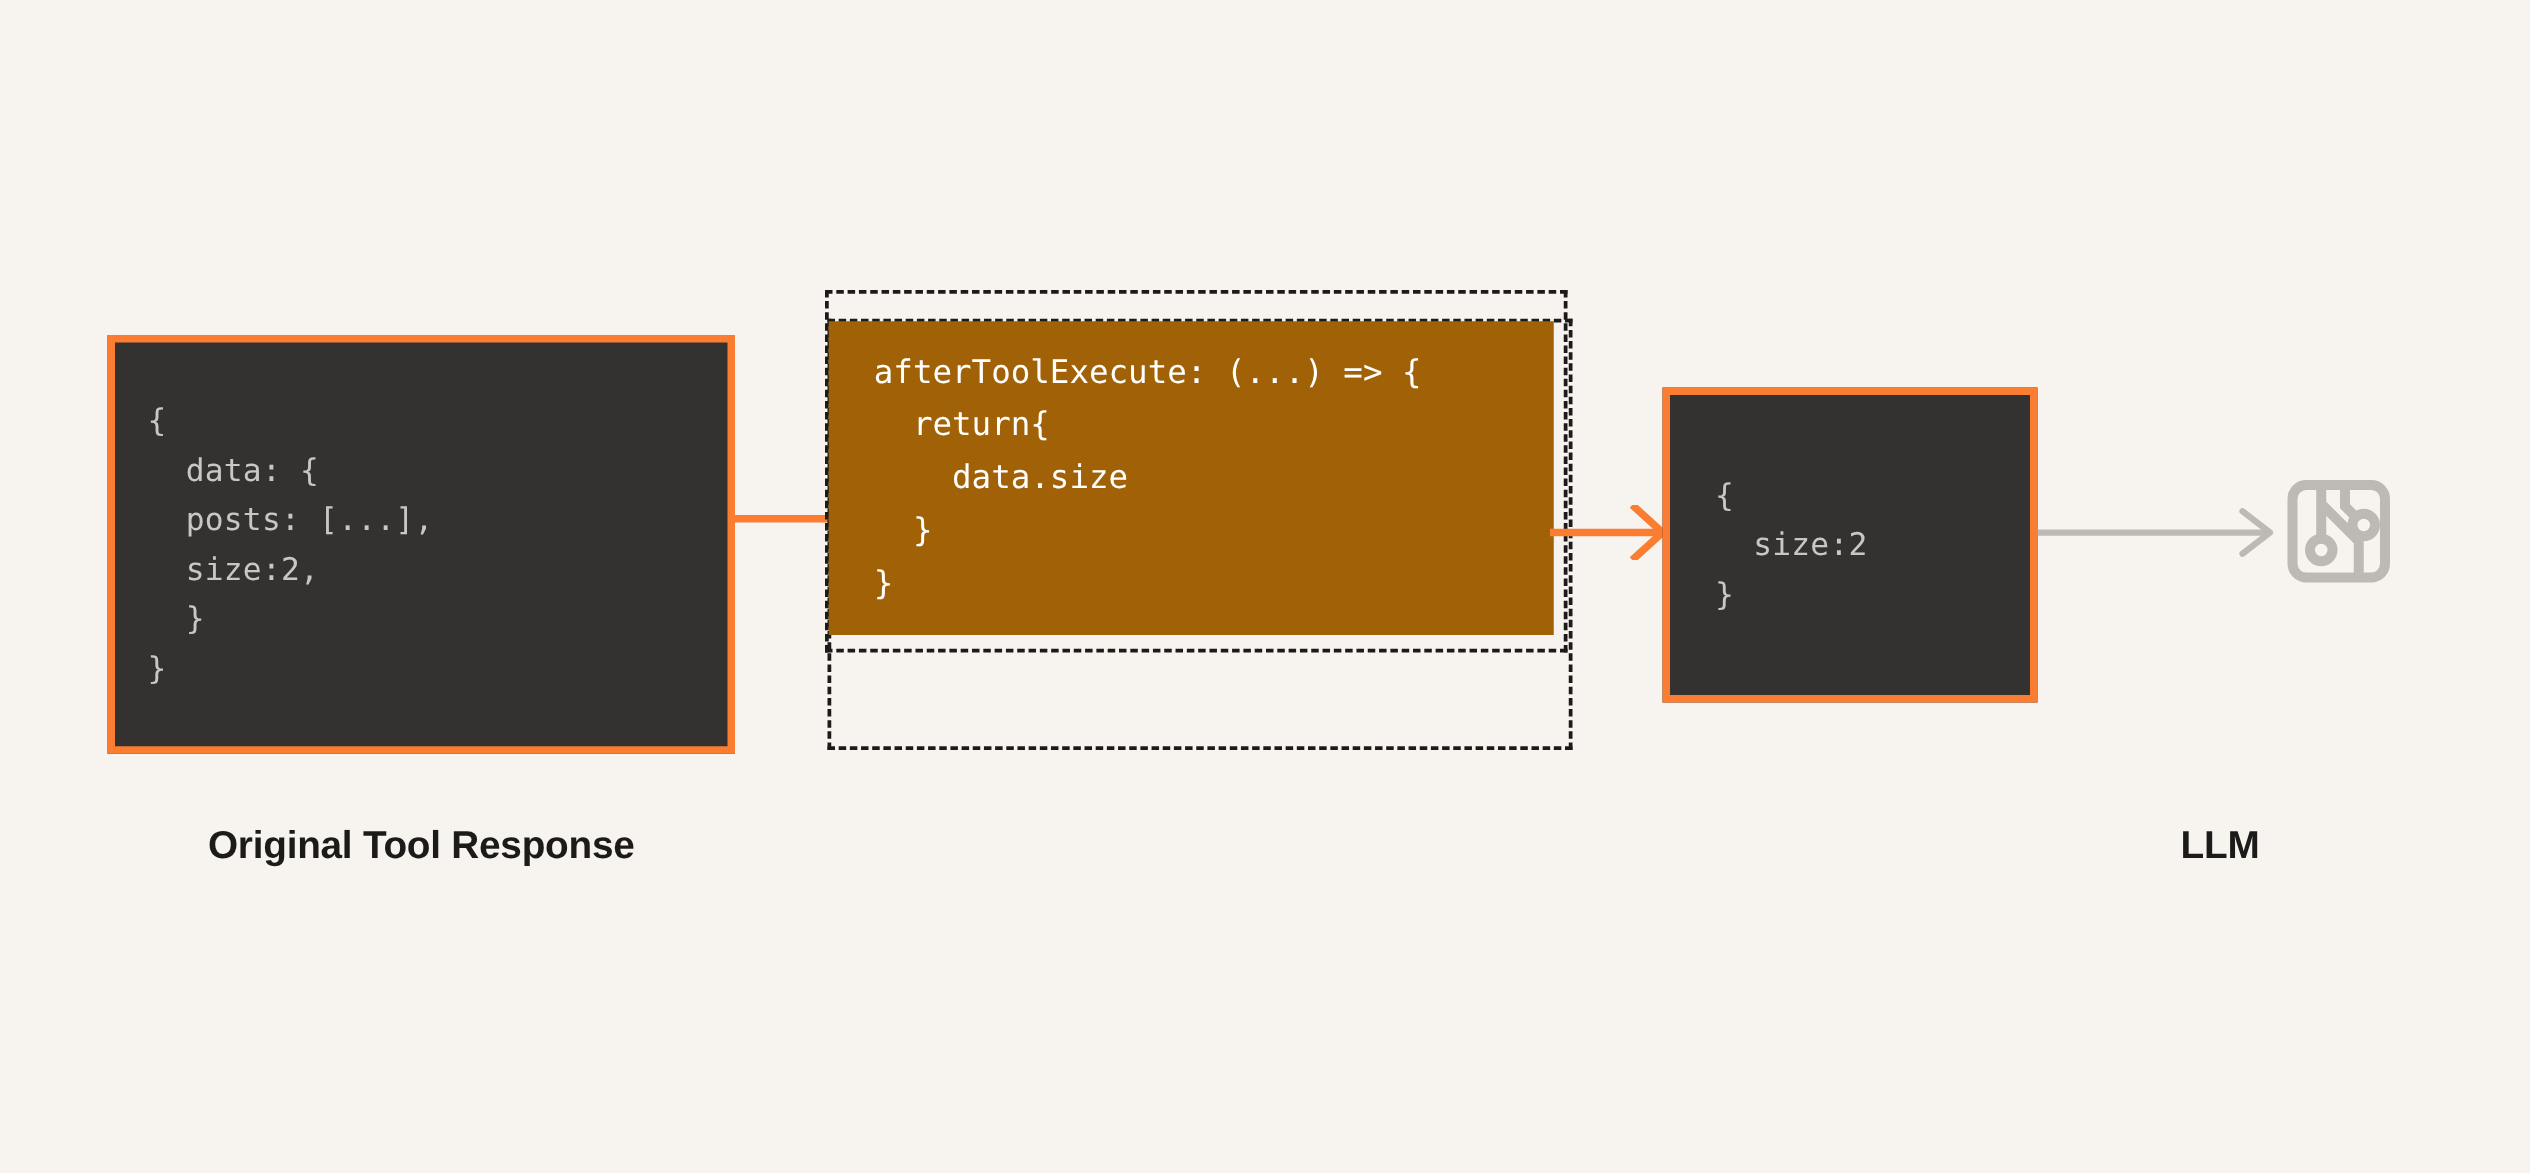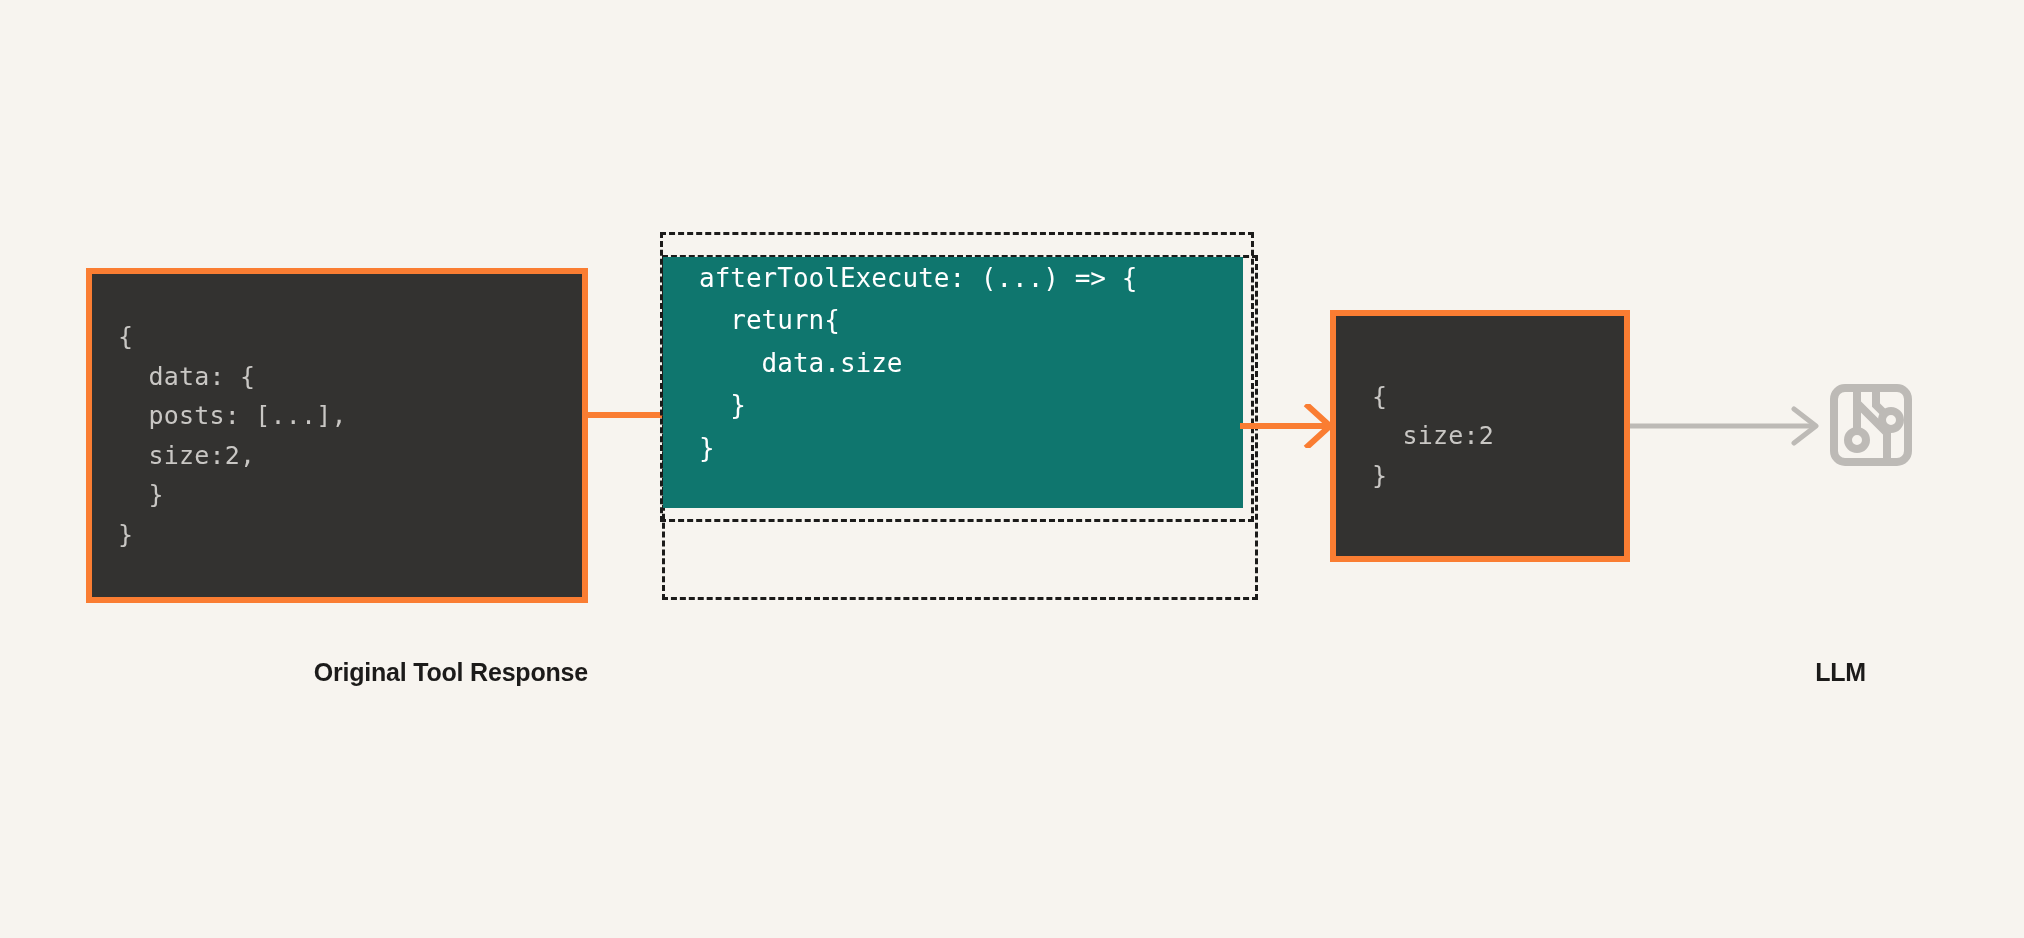--- a/index.html
+++ b/index.html
@@ -77,23 +77,23 @@
     width: 596px;
     height: 345px;
   }
 
   #card-hook {
     position: absolute;
     left: 663px;
     top: 257px;
     width: 580px;
     height: 251px;
-    background: #0f766e;
+    background: #a16207;
     display: flex;
-    align-items: flex-start;
+    align-items: center;
     box-sizing: border-box;
   }
   #card-hook pre {
     margin: 0;
     padding-left: 36px;
     color: #ffffff;
     font-family: "DejaVu Sans Mono", "Liberation Mono", monospace;
     font-size: 26px;
     line-height: 1.63;
     white-space: pre;
@@ -118,24 +118,24 @@
   }
   #conn-1 { left: 586px;  top: 408px; }
   #conn-2 { left: 1240px; top: 404px; }
   #conn-3 { left: 1630px; top: 406px; }
 
   
   .axis-label {
     position: absolute;
     top: 658px;
     font-family: "Liberation Sans", sans-serif;
-    font-size: 25px;
+    font-size: 31px;
     font-weight: bold;
     color: #1c1b1a;
-    text-align: right;
+    text-align: center;
     letter-spacing: -0.2px;
   }
   #label-original    { left: 86px;  width: 502px; }
   #label-after       { left: 660px; width: 594px; color: #fa7d32; }
   #label-transformed { left: 1170px; width: 620px; }
   #label-llm         { left: 1686px; width: 180px; }
 
   
   #llm-icon {
     position: absolute;

